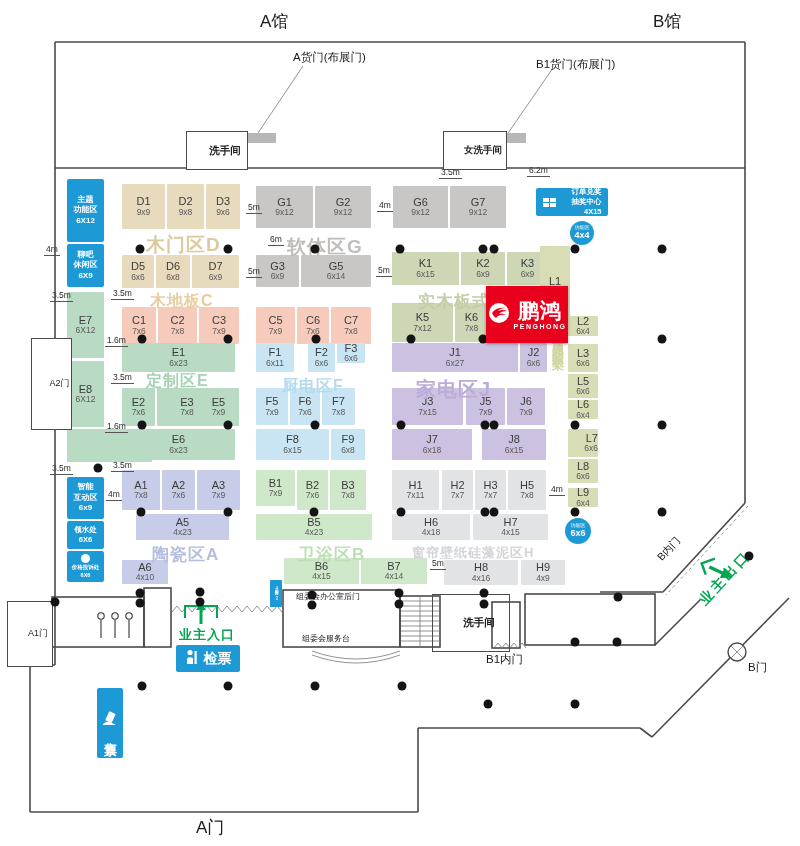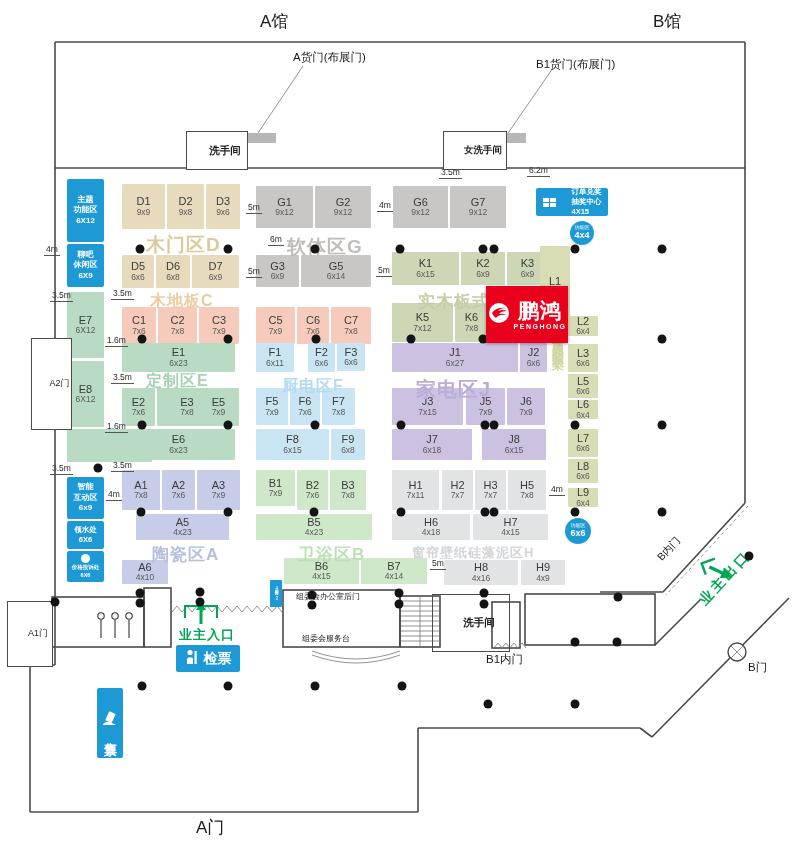--- a/index.html
+++ b/index.html
@@ -2,21 +2,21 @@
 <html><head>
 <meta charset="utf-8">
 <style>
   html,body{margin:0;padding:0;background:#fff;font-family:"Liberation Sans",sans-serif;}
   #plan{position:relative;width:800px;height:846px;background:#fff;overflow:hidden;}
   .booth{position:absolute;display:flex;flex-direction:column;align-items:center;justify-content:center;line-height:1.15;z-index:1;border-radius:1px;}
   .bid{font-size:11px;color:#3b3b3b;}
   .bsz{font-size:8.5px;color:#5b5b5b;}
   .zlabel{position:absolute;font-weight:bold;white-space:nowrap;z-index:1;letter-spacing:1px;}
   .service{position:absolute;background:#1d9ad6;color:#fff;display:flex;flex-direction:column;align-items:center;justify-content:center;text-align:center;font-size:7.5px;line-height:1.3;z-index:2;border-radius:2px;font-weight:bold;}
-  .service.h{flex-direction:row;gap:16px;text-align:left;}
+  .service.h{flex-direction:row;gap:16px;text-align:right;}
   .slines{display:flex;flex-direction:column;}
   .gicon{display:grid;grid-template-columns:6px 6px;gap:1px;}
   .gicon i{width:6px;height:4px;background:#fff;display:block;}
   .cicon{width:9px;height:9px;border-radius:50%;background:#fff;display:block;margin-bottom:1px;}
   .circle{position:absolute;background:#1d9ad6;border-radius:50%;color:#fff;display:flex;flex-direction:column;align-items:center;justify-content:center;line-height:1.1;z-index:2;}
   .circle .cl{font-size:5px;}
   .circle .cs{font-size:9px;font-weight:bold;}
   .dot{position:absolute;width:9px;height:9px;background:#141414;border-radius:50%;transform:translate(-50%,-50%);z-index:6;}
   .dim{position:absolute;font-size:8.5px;color:#2a2a2a;border-bottom:1.2px solid #555;padding:0 2px;line-height:1.15;white-space:nowrap;z-index:3;}
   .room{position:absolute;border:1.6px solid #4a4a4a;background:#fff;display:flex;align-items:center;justify-content:center;color:#1a1a1a;z-index:5;text-align:center;line-height:1.1;padding-left:16px;}
@@ -298,21 +298,21 @@
     </div>
     <div class="zlabel" style="left: 146px; top: 371px; color: rgb(166, 210, 179); font-size: 16px;">定制区E</div>
     <div class="booth" style="left: 256px; top: 343px; width: 38px; height: 29px; background: rgb(201, 229, 243);">
       <span class="bid">F1</span>
       <span class="bsz">6x11</span>
     </div>
     <div class="booth" style="left: 308px; top: 343px; width: 27px; height: 29px; background: rgb(201, 229, 243);">
       <span class="bid">F2</span>
       <span class="bsz">6x6</span>
     </div>
-    <div class="booth" style="left: 337px; top: 343px; width: 28px; height: 28px; background: rgb(201, 229, 243); text-align: center;">
+    <div class="booth" style="left: 337px; top: 343px; width: 28px; height: 20px; background: rgb(201, 229, 243); text-align: center;">
       <span class="bid">F3</span>
       <span class="bsz">6x6</span>
     </div>
     <div class="booth" style="left: 256px; top: 388px; width: 32px; height: 37px; background: rgb(201, 229, 243);">
       <span class="bid">F5</span>
       <span class="bsz">7x9</span>
     </div>
     <div class="booth" style="left: 290px; top: 388px; width: 30px; height: 37px; background: rgb(201, 229, 243);">
       <span class="bid">F6</span>
       <span class="bsz">7x6</span>
@@ -451,21 +451,21 @@
       <span class="bsz">6x6</span>
     </div>
     <div class="booth" style="left: 568px; top: 374px; width: 30px; height: 24px; background: rgb(217, 221, 182);">
       <span class="bid">L5</span>
       <span class="bsz">6x6</span>
     </div>
     <div class="booth" style="left: 568px; top: 400px; width: 30px; height: 19px; background: rgb(217, 221, 182);">
       <span class="bid">L6</span>
       <span class="bsz">6x4</span>
     </div>
-    <div class="booth" style="left: 568px; top: 429px; width: 30px; height: 28px; background: rgb(217, 221, 182);">
+    <div class="booth" style="left: 568px; top: 429px; width: 30px; height: 28px; background: rgb(217, 221, 182); align-items: flex-end;">
       <span class="bid">L7</span>
       <span class="bsz">6x6</span>
     </div>
     <div class="booth" style="left: 568px; top: 459px; width: 30px; height: 24px; background: rgb(217, 221, 182);">
       <span class="bid">L8</span>
       <span class="bsz">6x6</span>
     </div>
     <div class="booth" style="left: 568px; top: 488px; width: 30px; height: 19px; background: rgb(217, 221, 182);">
       <span class="bid">L9</span>
       <span class="bsz">6x4</span>

